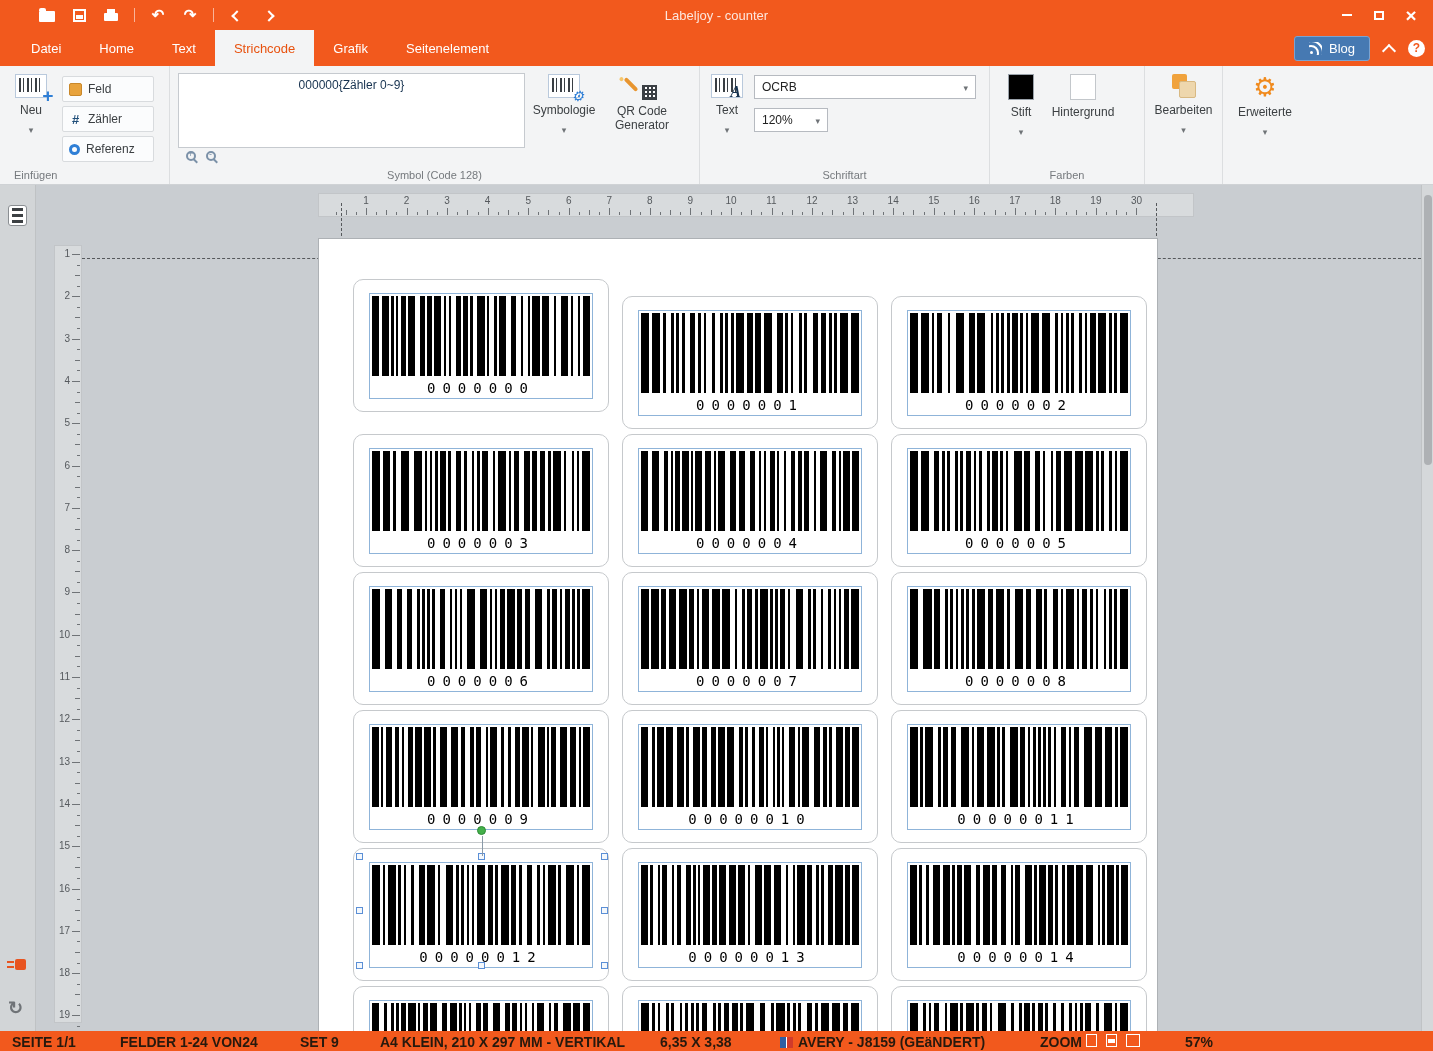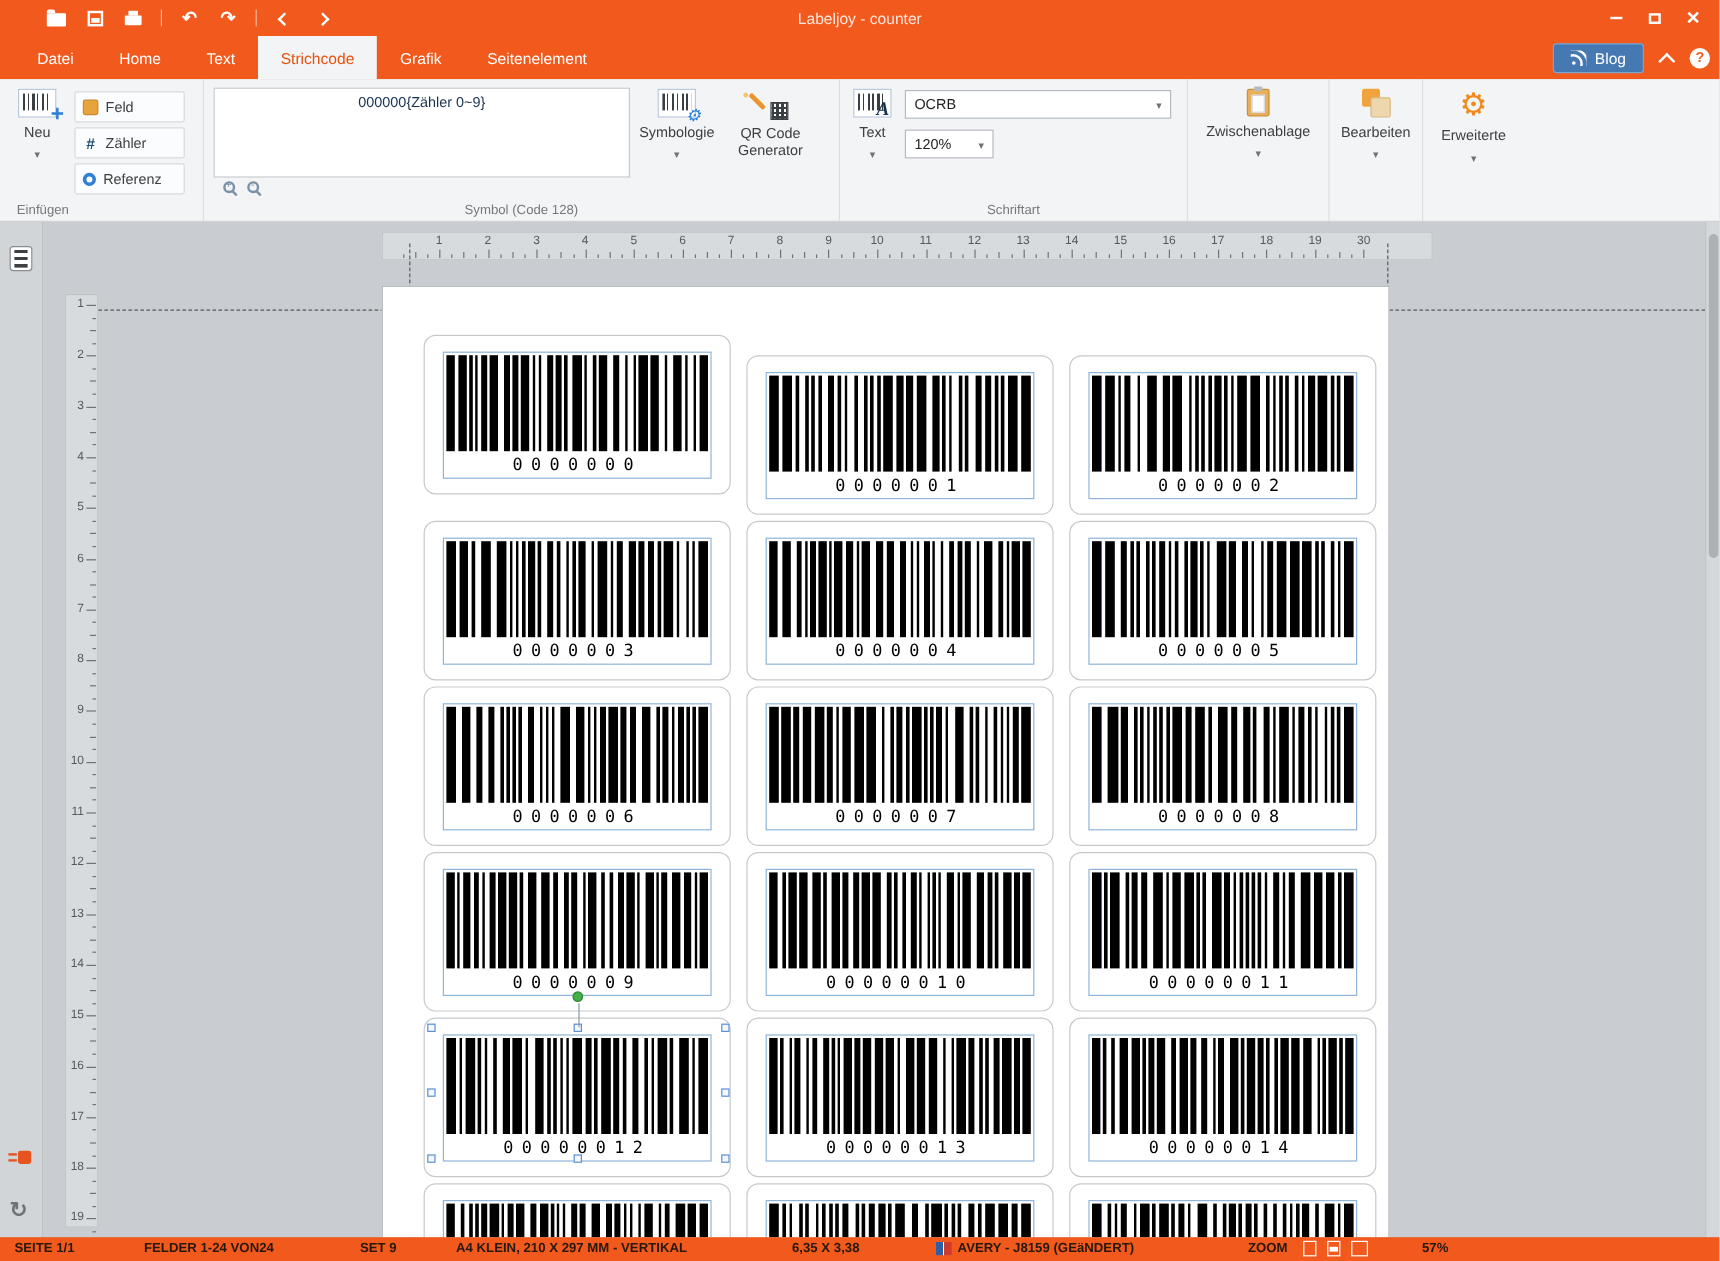--- a/index.html
+++ b/index.html
@@ -143,21 +143,21 @@
   .hd.ml{left:-4px;top:50%;margin-top:-4px}.hd.mr{right:-4px;top:50%;margin-top:-4px}
   .hd.bl{left:-4px;bottom:-4px}.hd.bm{left:50%;margin-left:-4px;bottom:-4px}.hd.br{right:-4px;bottom:-4px}
   .rotline{position:absolute;left:122px;top:-21px;width:1px;height:20px;background:#8a9aa8}
   .rotdot{position:absolute;left:117px;top:-31px;width:9px;height:9px;border-radius:50%;background:#44b04a;border:1px solid #2e8a36;pointer-events:auto}
 
   .scrollbar{position:absolute;left:1421px;top:185px;width:12px;height:846px;background:#d5d8da;border-left:1px solid #c0c3c5}
   .scrollbar .thumb{position:absolute;left:2px;top:10px;width:8px;height:270px;background:#aeb1b4;border-radius:4px}
 
   
   .statusbar{position:absolute;left:0;top:1031px;width:1433px;height:20px;background:#f2591d}
-  .sb{position:absolute;top:3px;font-size:11px;font-weight:600;color:#27190d;white-space:nowrap}
+  .sb{position:absolute;top:3px;font-size:14px;font-weight:600;color:#27190d;white-space:nowrap}
   .avery{display:flex;align-items:center;gap:5px}
   .i-avery{display:inline-block;width:13px;height:11px;background:linear-gradient(90deg,#2e5fa3 0 6px,#fff 6px 7px,#d03a2a 7px 13px)}
   .zoomicons{position:absolute;top:3px;display:flex;gap:9px;align-items:center}
   .pg{width:11px;height:13px;border:1px solid #fff;position:relative;cursor:pointer}
   .pg2:after{content:'';position:absolute;left:1px;top:4px;right:1px;height:4px;background:#fff}
   .pg3{width:14px}
 </style>
 </head>
 <body>
 
@@ -286,27 +286,36 @@
         </div>
         <div class="combo size">
           <span>120%</span>
           <span class="caret"></span>
         </div>
       </div>
     </div>
     <div class="glabel">Schriftart</div>
   </div>
 
+  <div class="rgroup g-farben">
+    <div class="gbody">
+      <div class="bigbtn">
+        <span class="swatch" style="background: rgb(0, 0, 0);"></span>
+        <span class="blabel">Stift</span>
+        <span class="caret"></span>
+      </div>
+      <div class="bigbtn">
+        <span class="swatch" style="border-color: rgb(195, 199, 203); background: rgb(255, 255, 255);"></span>
+        <span class="blabel">Hintergrund</span>
+      </div>
+    </div>
+    <div class="glabel">Farben</div>
+  </div>
 
   <div class="rgroup g-tools">
-    <div class="bigbtn zw">
-      <span class="i-clip"></span>
-      <span class="blabel">Zwischenablage</span>
-      <span class="caret"></span>
-    </div>
     <div class="bigbtn be">
       <span class="i-copy"></span>
       <span class="blabel">Bearbeiten</span>
       <span class="caret"></span>
     </div>
     <div class="bigbtn er">
       <span class="i-gear"></span>
       <span class="blabel">Erweiterte</span>
       <span class="caret"></span>
     </div>

